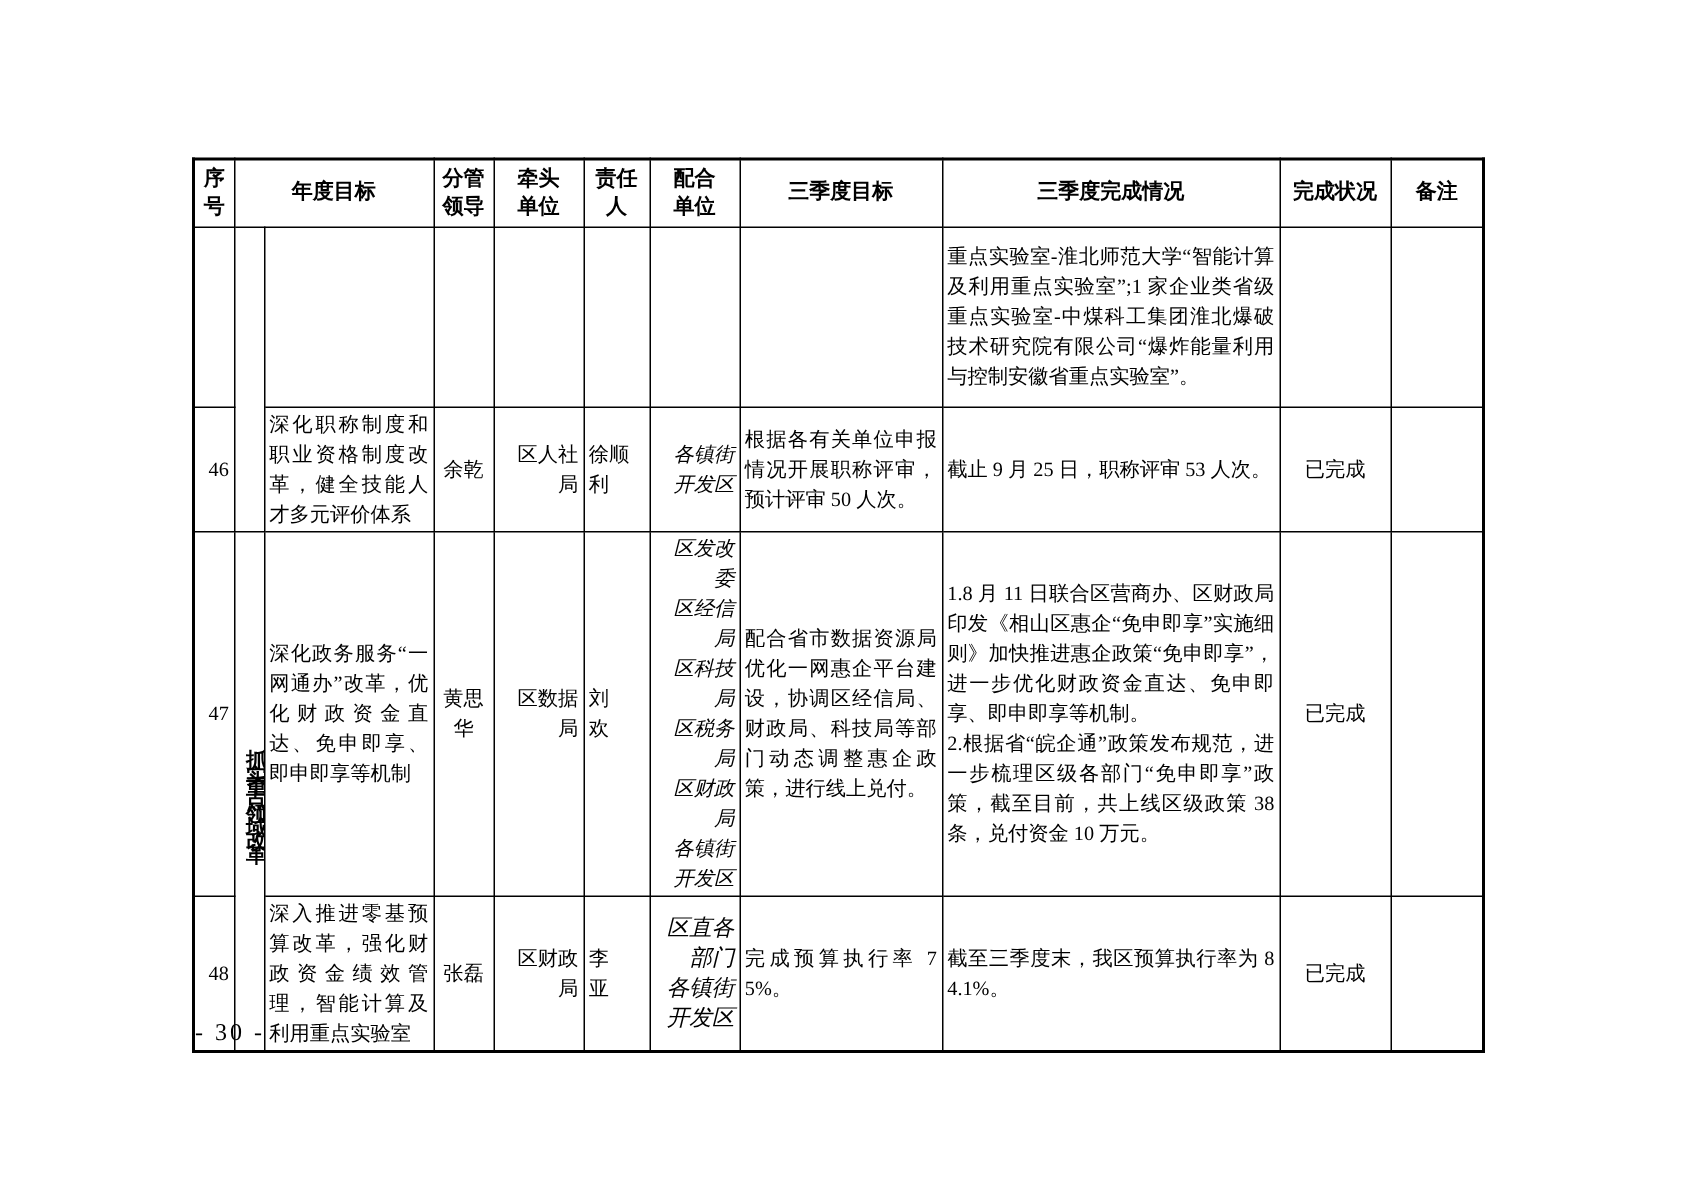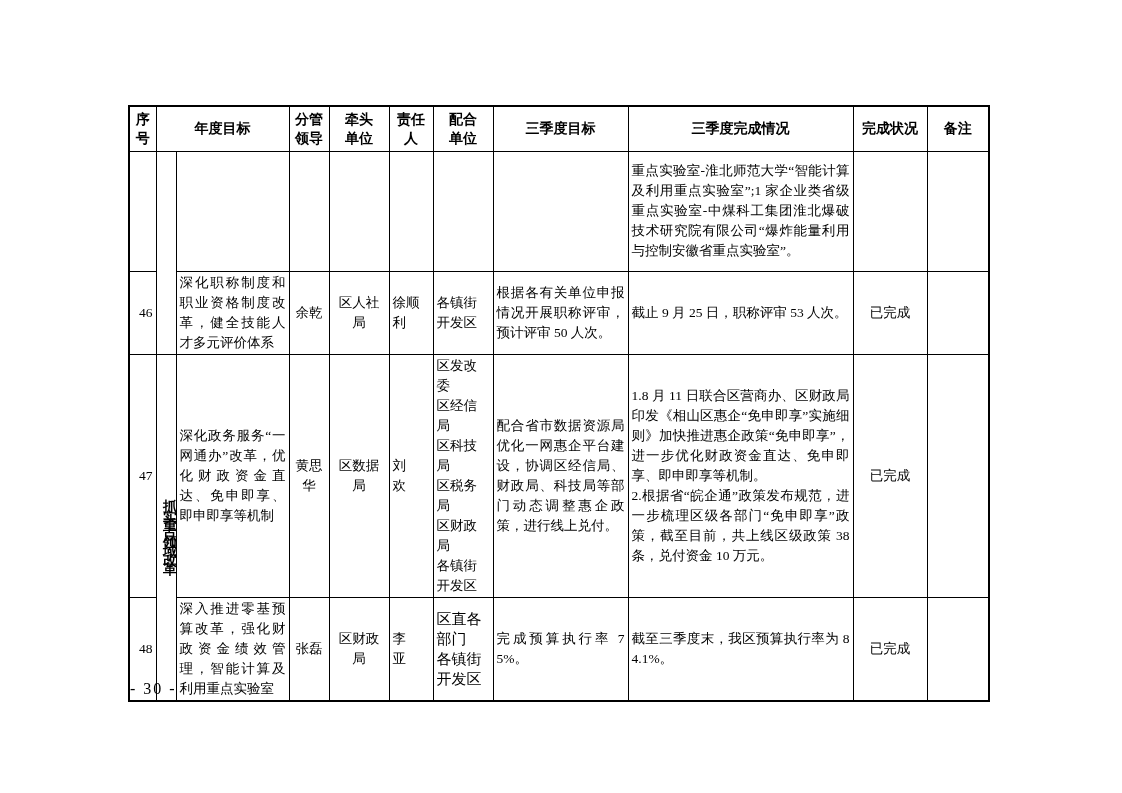--- a/index.html
+++ b/index.html
@@ -49,23 +49,23 @@
     display: inline-block;
     writing-mode: vertical-rl;
     text-orientation: upright;
     font-weight: bold;
     font-size: 14px;
     letter-spacing: 9px;
     line-height: 20px;
   }
   .c-goal   { text-align: justify; line-height: 19px; padding: 2px 2px; }
   .c-leader { text-align: center; padding: 1px 2px; }
-  .c-unit   { text-align: center; padding: 1px 0; }
+  .c-unit   { text-align: right; padding: 1px 0; }
   .c-person { text-align: left; padding: 1px 1px; }
-  .c-coop   { text-align: left; line-height: 18px; padding: 1px 0; font-size: 13px; }
+  .c-coop   { text-align: right; line-height: 18px; padding: 1px 0; font-size: 13px; font-style: italic; }
   .c-coop.shrink { font-size: 15px; }
   .c-q3goal { text-align: justify; line-height: 20px; padding: 2px 3px; }
   .c-done   { text-align: justify; line-height: 21px; padding: 2px 4px; }
   .c-status { text-align: center; margin-left: 19px; }
   .c-note   { text-align: center; }
   .page-number {
     position: absolute;
     left: 130px;
     top: 680px;
     font-size: 16px;

